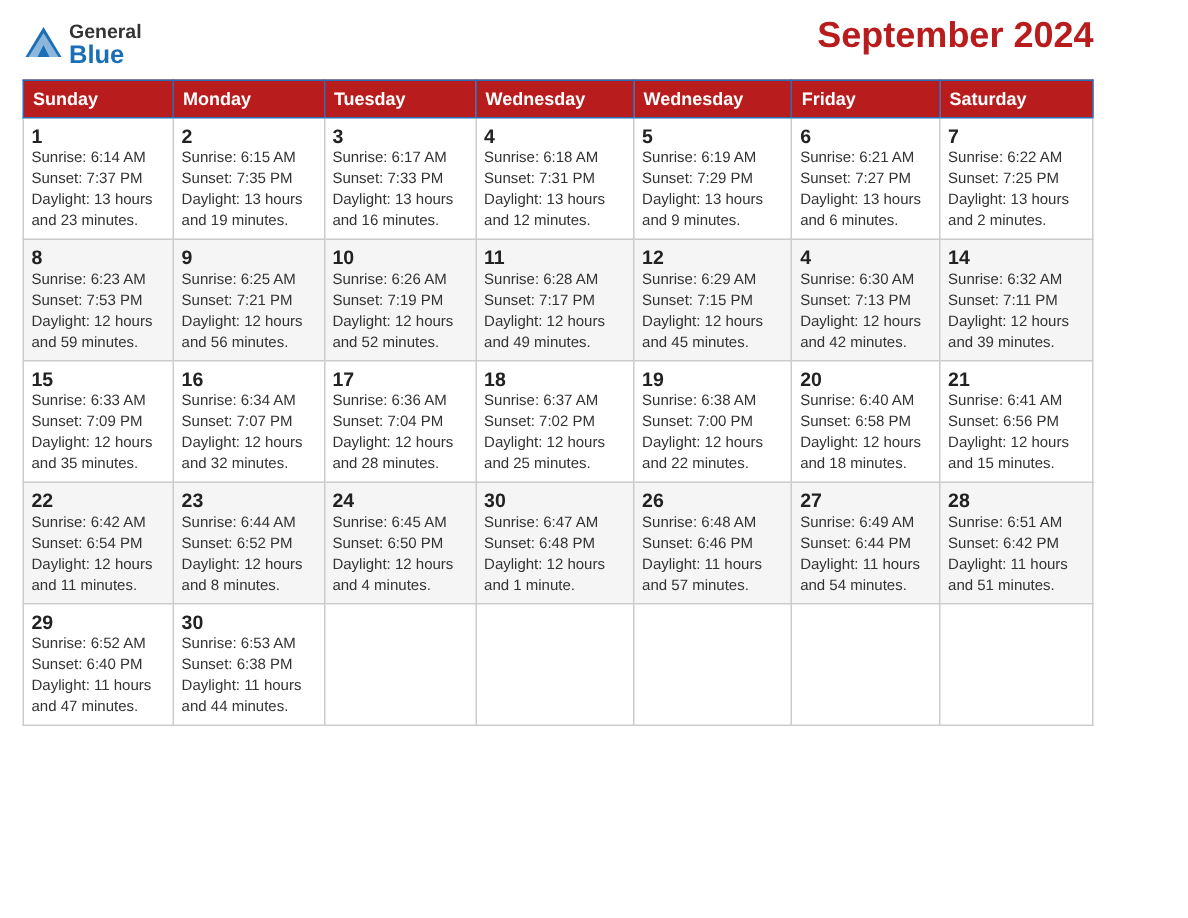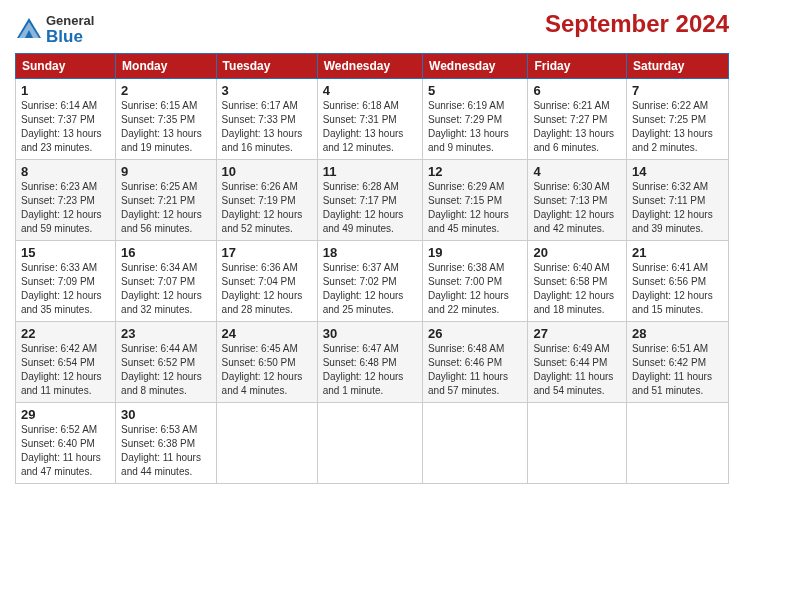--- a/index.html
+++ b/index.html
@@ -180,21 +180,21 @@
             <div class="day-info">Sunrise: 6:22 AM
 Sunset: 7:25 PM
 Daylight: 13 hours
 and 2 minutes.</div>
           </td>
         </tr>
         <tr>
           <td>
             <span class="day-num">8</span>
             <div class="day-info">Sunrise: 6:23 AM
-Sunset: 7:23 PM
+Sunset: 7:53 PM
 Daylight: 12 hours
 and 59 minutes.</div>
           </td>
           <td>
             <span class="day-num">9</span>
             <div class="day-info">Sunrise: 6:25 AM
 Sunset: 7:21 PM
 Daylight: 12 hours
 and 56 minutes.</div>
           </td>

